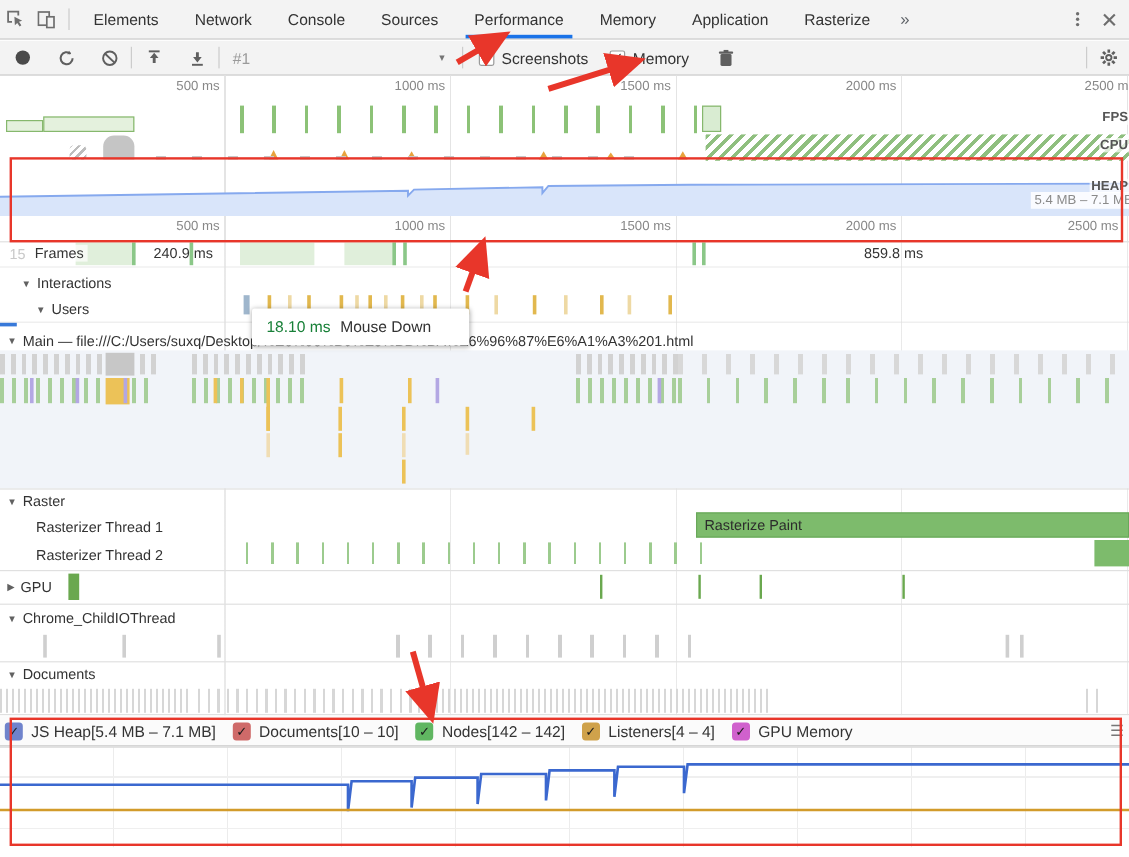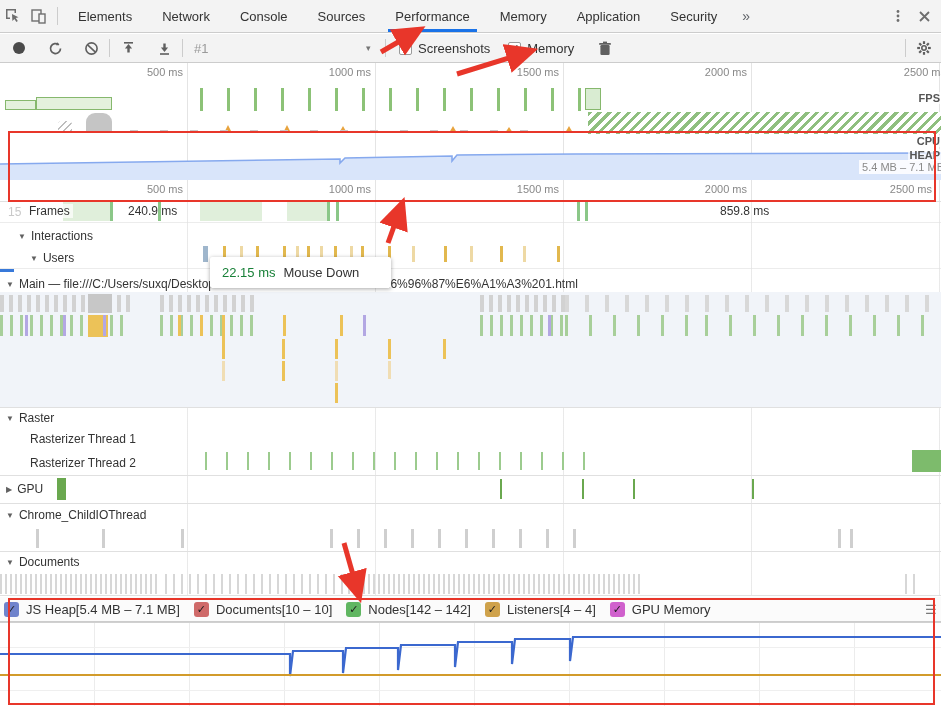--- a/index.html
+++ b/index.html
@@ -122,21 +122,21 @@
         </svg>
     </span>
     <span class="vsep"></span>
     <span class="tab">Elements</span>
     <span class="tab">Network</span>
     <span class="tab">Console</span>
     <span class="tab">Sources</span>
     <span class="tab active">Performance</span>
     <span class="tab">Memory</span>
     <span class="tab">Application</span>
-    <span class="tab">Security</span>
+    <span class="tab">Rasterize</span>
     <span class="tab-more">»</span>
     <div class="tabbar-right">
       <span class="tb-icon">
         <svg width="14" height="14" viewBox="0 0 14 14">
             <circle cx="7" cy="2.5" r="1.4" fill="#6e6e6e"></circle>
             <circle cx="7" cy="7" r="1.4" fill="#6e6e6e"></circle>
             <circle cx="7" cy="11.5" r="1.4" fill="#6e6e6e"></circle>
           </svg>
       </span>
       <span class="tb-icon" style="margin-right:4px">
@@ -239,21 +239,21 @@
   <div class="cpu-hatch"></div>
   <div class="tick" style="left:58px;top:121px;width:14px;height:12px;background:repeating-linear-gradient(135deg,#bdbdbd 0 2px,#fff 2px 5px);border-radius:4px 4px 0 0;"></div>
   <div class="tick" style="left:86px;top:113px;width:26px;height:20px;background:#c5c5c5;border-radius:9px 9px 0 0;"></div>
   <div class="tick" style="left:224px;top:125px;width:0;height:0;border-left:4px solid transparent;border-right:4px solid transparent;border-bottom:8px solid #e8a33d;"></div>
   <div class="tick" style="left:283px;top:125px;width:0;height:0;border-left:4px solid transparent;border-right:4px solid transparent;border-bottom:8px solid #e8a33d;"></div>
   <div class="tick" style="left:339px;top:126px;width:0;height:0;border-left:4px solid transparent;border-right:4px solid transparent;border-bottom:7px solid #e8a33d;"></div>
   <div class="tick" style="left:449px;top:126px;width:0;height:0;border-left:4px solid transparent;border-right:4px solid transparent;border-bottom:7px solid #e8a33d;"></div>
   <div class="tick" style="left:505px;top:127px;width:0;height:0;border-left:4px solid transparent;border-right:4px solid transparent;border-bottom:6px solid #e8a33d;"></div>
   <div class="tick" style="left:565px;top:126px;width:0;height:0;border-left:4px solid transparent;border-right:4px solid transparent;border-bottom:7px solid #e8a33d;"></div>
   <div class="tick" style="left:130px;top:130px;width:420px;height:3px;background:repeating-linear-gradient(to right,#c9c9c9 0 8px,transparent 8px 30px);"></div>
-  <div class="ov-label" style="top:115px;margin-top:20px;">CPU</div>
+  <div class="ov-label" style="top:115px;">CPU</div>
 
   <div class="ov-label" style="top:154px;">NET</div>
   <svg id="heap-mini" width="941" height="31" style="position:absolute;left:0;top:149px;">
       <polygon points="0,15 340,10 340,14 345,9 452,7 452,12 457,6 575,5 941,4 941,31 0,31" fill="#d9e5fa"></polygon>
       <polyline points="0,15 340,10 340,14 345,9 452,7 452,12 457,6 575,5 941,4" fill="none" stroke="#86a9ee" stroke-width="1.6"></polyline>
     </svg>
   <div class="ov-label" style="top:149px;">HEAP</div>
   <div class="heap-range">5.4 MB – 7.1 MB</div>
 
   <div class="ruler" style="top:180px;left:0;width:941px;">
@@ -335,20 +335,23 @@
   <div class="fl-yellow" style="left:335px;top:339px;height:20px;"></div>
   <div class="fl-yellow light" style="left:335px;top:361px;height:20px;"></div>
   <div class="fl-yellow" style="left:335px;top:383px;height:20px;"></div>
   <div class="fl-yellow" style="left:388px;top:339px;height:20px;"></div>
   <div class="fl-yellow light" style="left:388px;top:361px;height:18px;"></div>
   <div class="fl-yellow" style="left:443px;top:339px;height:20px;"></div>
 
   <div class="rowline" style="top:407px;"></div>
   <div class="track-label" style="left:6px;top:411px;"><span class="tri">▼</span><span>Raster</span></div>
   <div class="track-label" style="left:30px;top:432px;">Rasterizer Thread 1</div>
+  <div class="paint-bar">
+      <span>Rasterize Paint</span>
+    </div>
   <div class="track-label" style="left:30px;top:456px;">Rasterizer Thread 2</div>
   <div class="r2-ticks"></div>
   <div class="r2-block"></div>
 
   <div class="rowline" style="top:475px;"></div>
   <div class="track-label" style="left:6px;top:482px;"><span class="tri">▶</span><span>GPU</span></div>
   <div class="gpu-block"></div>
   <div class="gpu-tick" style="left:500px;"></div>
   <div class="gpu-tick" style="left:582px;"></div>
   <div class="gpu-tick" style="left:633px;"></div>
@@ -365,21 +368,21 @@
 
   <div class="rowline" style="top:551px;"></div>
   <div class="track-label" style="left:6px;top:555px;"><span class="tri">▼</span><span>Documents</span></div>
   <div class="comp-ticks" style="left:0;width:160px;"></div>
   <div class="comp-ticks med" style="left:165px;width:180px;"></div>
   <div class="comp-ticks" style="left:348px;width:292px;"></div>
   <div class="comp-ticks med" style="left:905px;width:14px;"></div>
   <div class="rowline" style="top:595px;"></div>
 
   <div class="tooltip">
-    <span class="tt-val">22.15 ms</span>
+    <span class="tt-val">18.10 ms</span>
     <span>Mouse Down</span>
   </div>
 
   <div class="legend">
     <span class="counter">
       <span class="counter-box" style="background: rgb(111, 131, 204);">✓</span>
       <span>JS Heap[5.4 MB – 7.1 MB]</span>
     </span>
     <span class="counter">
       <span class="counter-box" style="background: rgb(207, 106, 105);">✓</span>

